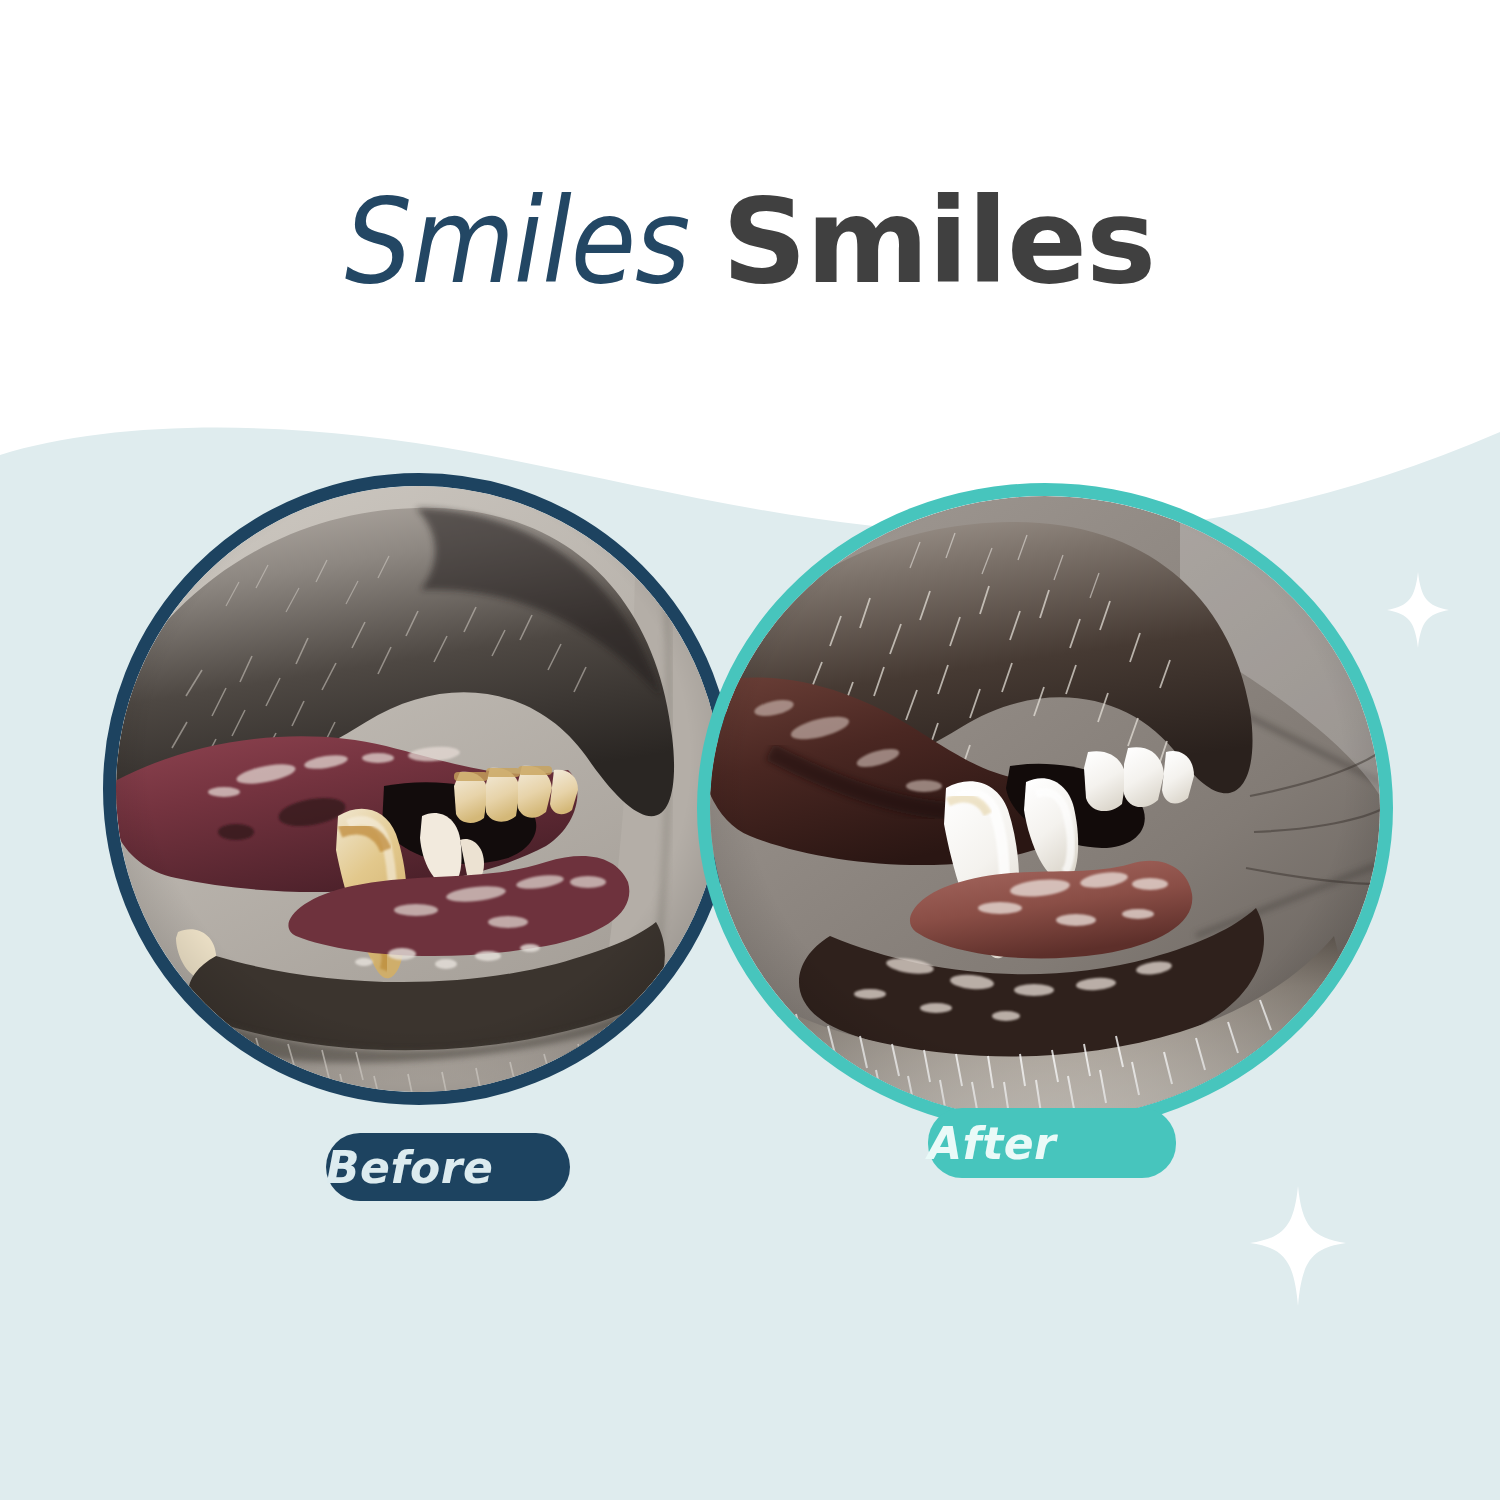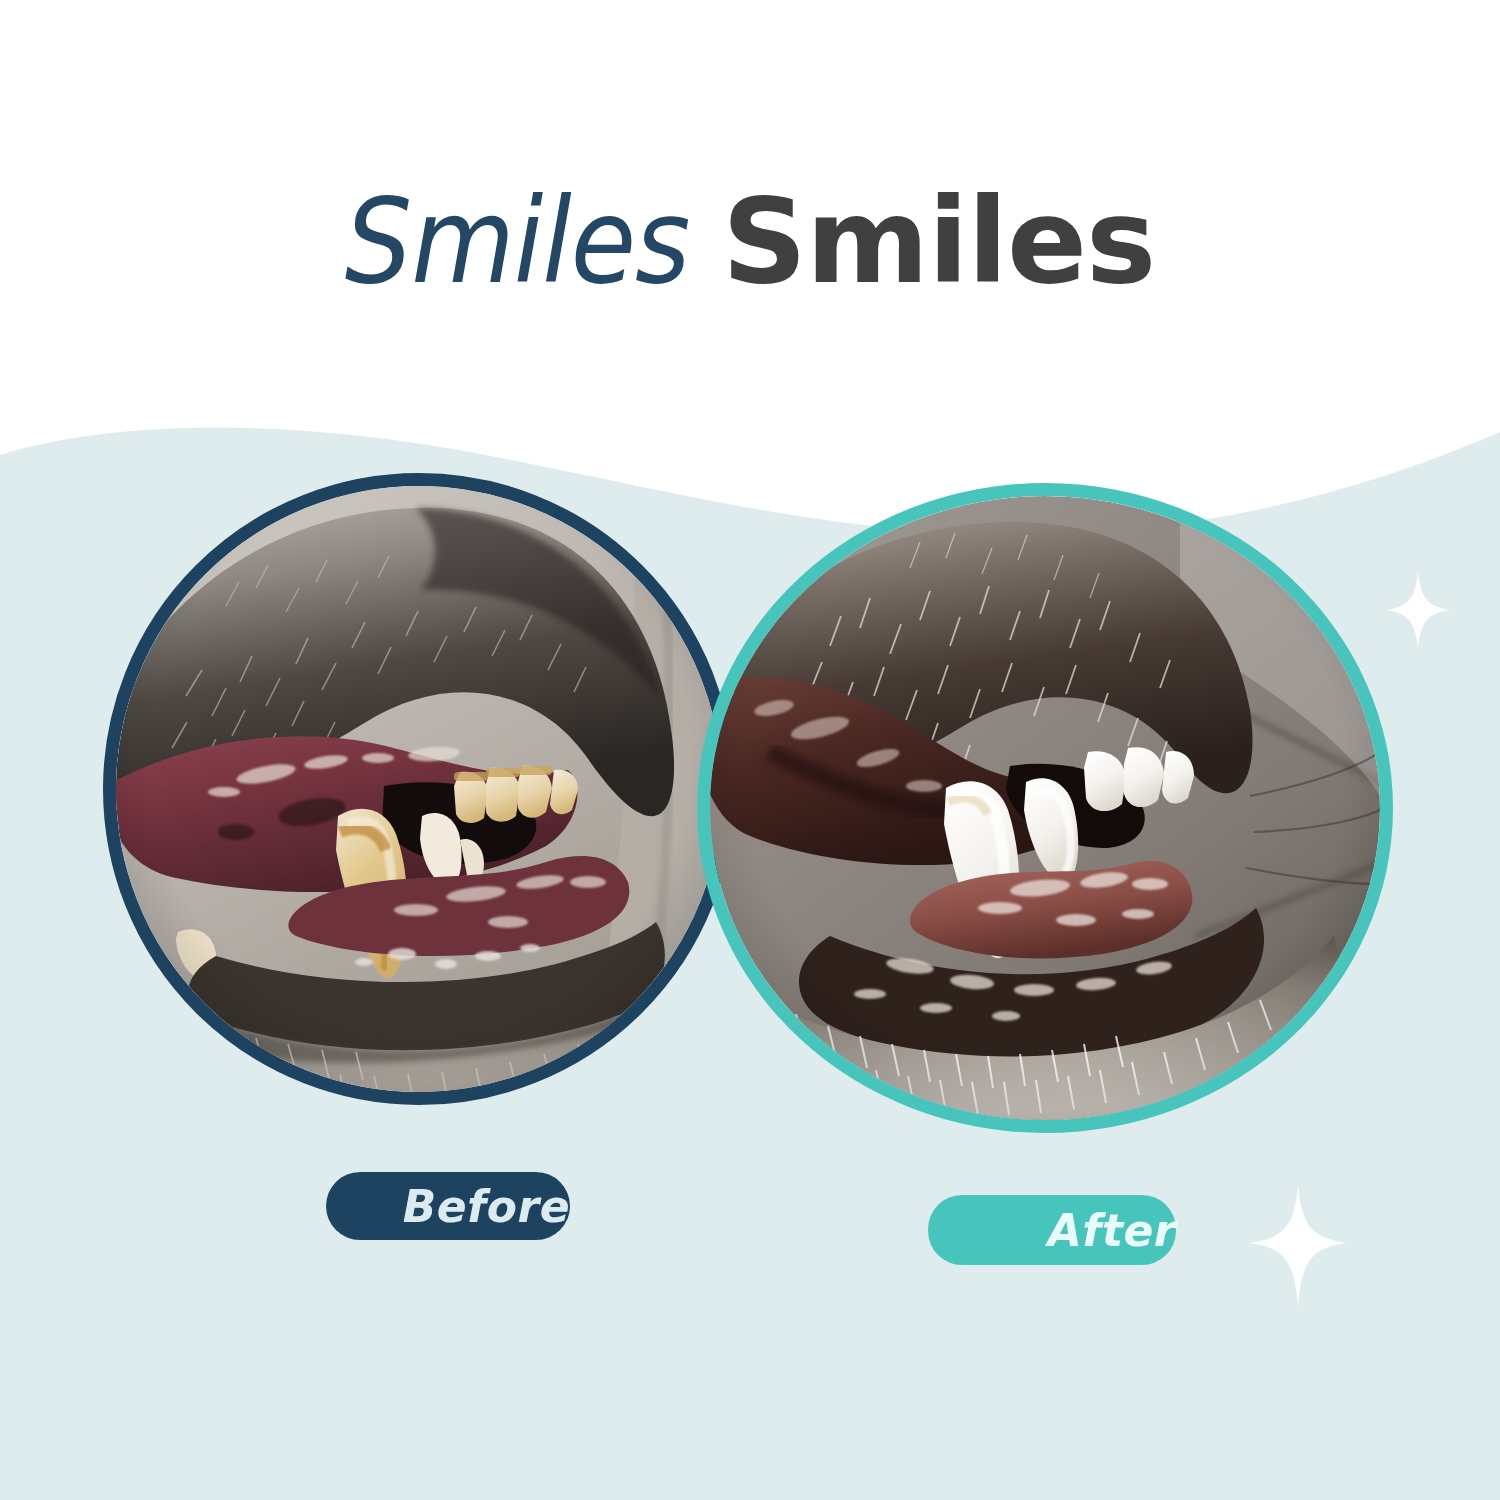--- a/index.html
+++ b/index.html
@@ -80,38 +80,37 @@
     border-radius:50%;
     overflow:hidden;
   }
   .photo-inner svg { display:block; width:100%; height:100%; }
 
   
   .badge {
     position:absolute;
     display:flex;
     align-items:center;
-    justify-content:flex-end;
+    justify-content:flex-start;
     border-radius:34px;
     z-index:20;
     font-family:"DejaVu Sans", sans-serif;
     font-style:italic;
     font-weight:700;
     font-size:44px;
     letter-spacing:0.5px;
-    margin-top:39px;
   }
   #badge-before {
     left:326px; top:1133px;
     width:244px; height:68px;
     background:#1d4360;
     color:#dcebef;
   }
   #badge-after {
-    left:928px; top:1156px;
+    left:928px; top:1108px;
     width:248px; height:70px;
     background:#47c5bd;
     color:#eafaf8;
   }
 
   
   .sparkle { position:absolute; z-index:6; }
   #sparkle-small { left:1387px; top:572px; width:62px; height:76px; }
   #sparkle-large { left:1250px; top:1186px; width:96px; height:120px; }
   .sparkle svg { display:block; width:100%; height:100%; }

